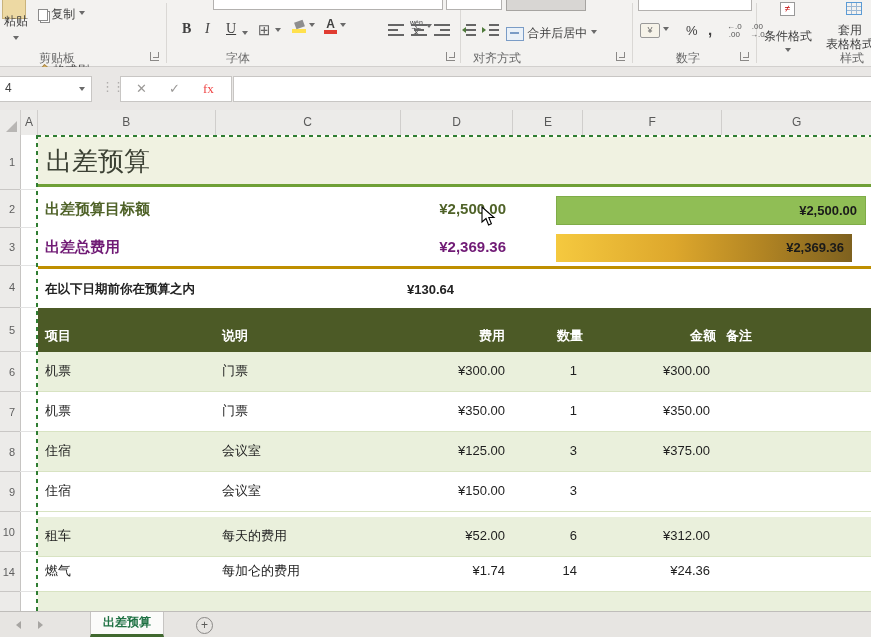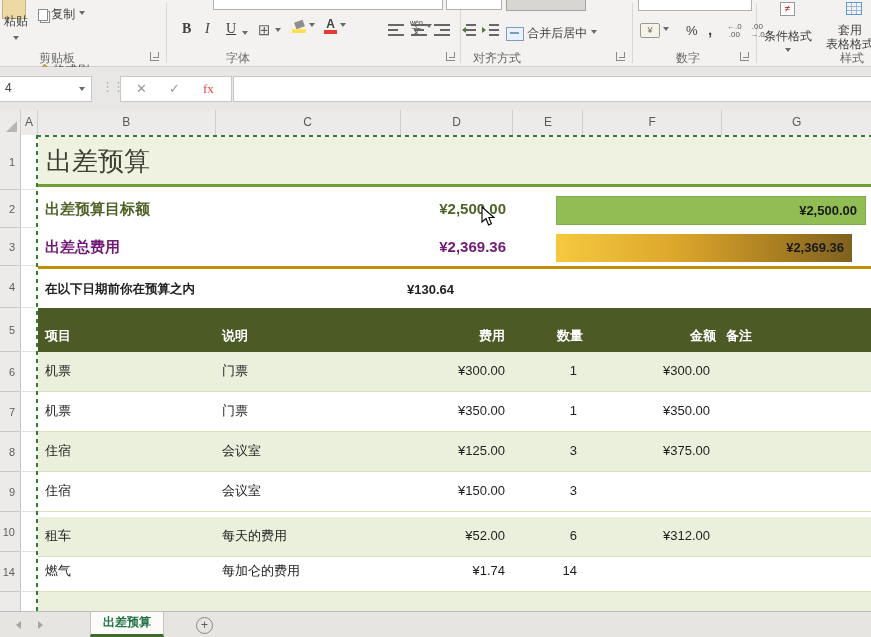--- a/index.html
+++ b/index.html
@@ -258,20 +258,21 @@
       <span class="c-desc">每天的费用</span>
       <span class="c-cost">¥52.00</span>
       <span class="c-qty">6</span>
       <span class="c-amt">¥312.00</span>
     </div>
     <div class="trow" style="top:417px;">
       <span class="c-item">燃气</span>
       <span class="c-desc">每加仑的费用</span>
       <span class="c-cost">¥1.74</span>
       <span class="c-qty">14</span>
+      <span class="c-amt">¥24.36</span>
     </div>
     <div class="cellblock band" style="left:37px;top:457px;width:834px;height:19px;"></div>
 
     <div class="ants-h"></div>
     <div class="ants-v"></div>
 
     <div class="cellblock" style="left:481px;top:71px;">
       <svg width="15" height="21" viewBox="0 0 15 21">
           <path d="M1 1 L1 16 L5 12.5 L7.6 19 L10.4 17.8 L7.8 11.5 L13 11.5 Z" fill="#ffffff" stroke="#000000" stroke-width="1.1"></path>
         </svg>

